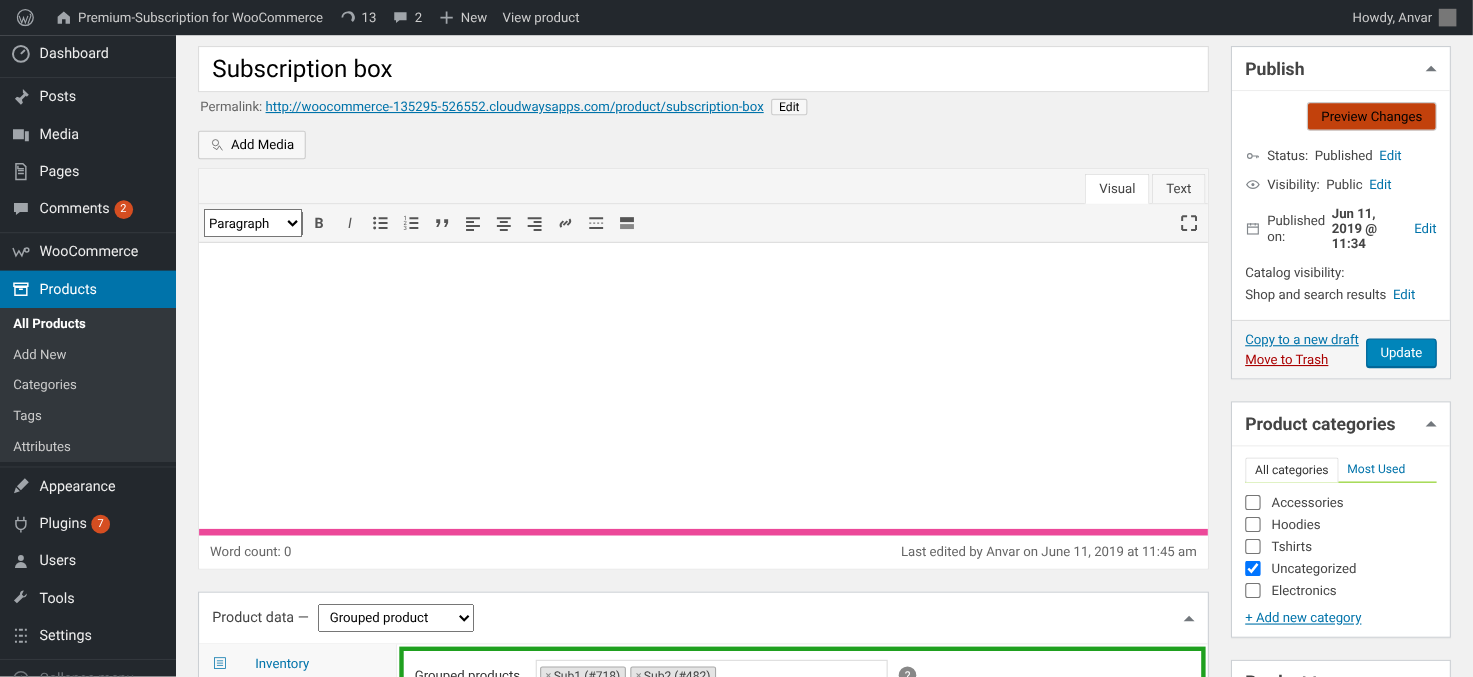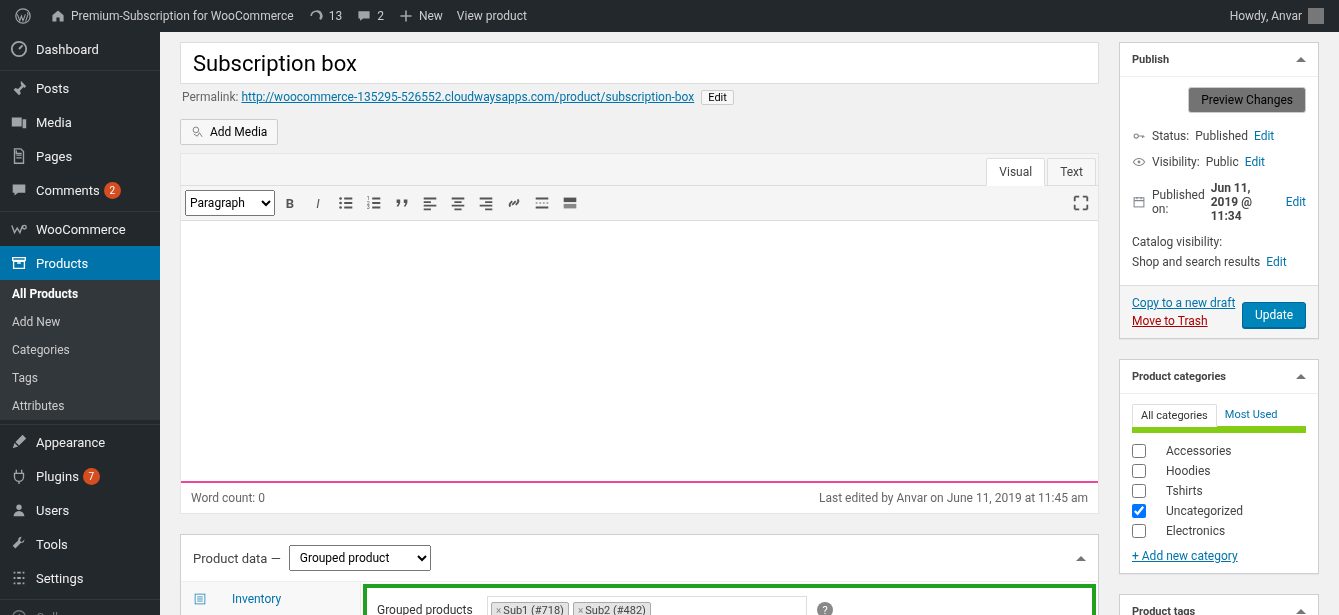--- a/index.html
+++ b/index.html
@@ -22,69 +22,69 @@
 .submenu{background:#32373c}
 .submenu .sub{padding:7px 12px;color:#ccc;font-size:12px;cursor:pointer}
 .submenu .sub.current{color:#fff;font-weight:700}
 .sep{height:5px;border-bottom:1px solid #32373c}
 .arrow-marker{position:absolute;left:160px;width:0;height:0;border:8px solid transparent;border-right-color:#f1f1f1}
 
 .content{position:absolute;left:160px;right:0;top:32px;bottom:0;padding:10px 20px 0 20px;display:flex;gap:20px;overflow:auto}
 .main-col{flex:1;min-width:0}
 .side-col{width:200px;flex-shrink:0}
 .postbox{background:#fff;border:1px solid #ccd0d4;box-shadow:0 1px 1px rgba(0,0,0,.04);margin-bottom:20px}
-.postbox h2{font-size:11px;padding:10px 12px;border-bottom:1px solid #eee;display:flex;justify-content:space-between;align-items:center}
+.postbox h2{font-size:16px;padding:10px 12px;border-bottom:1px solid #eee;display:flex;justify-content:space-between;align-items:center}
 .postbox .inside{padding:10px 12px;font-size:12px}
 .toggle-arrow{width:0;height:0;border-left:5px solid transparent;border-right:5px solid transparent;border-bottom:5px solid #72777c;cursor:pointer}
 
 .title-input{width:100%;padding:8px 12px;font-size:22px;border:1px solid #ddd;background:#fff;outline:none;height:42px}
 .permalink{margin:6px 0 14px 2px;font-size:12px;color:#666}
 .permalink a{text-decoration:underline}
 .edit-btn{font-size:11px;border:1px solid #ccc;background:#f7f7f7;padding:0 6px;cursor:pointer;border-radius:2px;margin-left:4px}
 
 .add-media-btn{background:#f7f7f7;border:1px solid #ccc;padding:5px 10px;font-size:12px;cursor:pointer;display:inline-flex;align-items:center;gap:5px;border-radius:2px;margin-bottom:8px}
 .editor-wrap{border:1px solid #e5e5e5;background:#fff}
 .ed-tabs{display:flex;justify-content:flex-end;background:#f5f5f5;border-bottom:1px solid #ddd}
 .ed-tab{padding:6px 12px;font-size:12px;border:1px solid #ddd;border-bottom:none;background:#f7f7f7;margin:4px 2px 0 0;cursor:pointer;border-radius:2px 2px 0 0}
 .ed-tab.active{background:#fff;border-bottom:1px solid #fff;margin-bottom:-1px}
 .ed-toolbar{background:#f5f5f5;border-bottom:1px solid #ddd;padding:4px;display:flex;align-items:flex-start;gap:2px;position:relative}
 .ed-toolbar select{font-size:12px;height:26px;width:90px}
 .tb-btn{width:26px;height:26px;display:inline-flex;align-items:center;justify-content:center;cursor:pointer;color:#555;border-radius:2px}
 .tb-btn svg{width:18px;height:18px;fill:#555}
 .fullscreen-btn{position:absolute;right:4px}
 .ed-body{min-height:260px;background:#fff}
-.ed-status{border-top:2px solid #ec4899;padding:8px 10px;font-size:12px;color:#666;display:flex;justify-content:space-between;background:#fff}
+.ed-status{border-top:6px solid #ec4899;padding:8px 10px;font-size:12px;color:#666;display:flex;justify-content:space-between;background:#fff}
 
 .pd-head{padding:10px 12px;border-bottom:1px solid #eee;display:flex;align-items:center;gap:8px;font-size:13px}
 .pd-head select{font-size:12px;padding:2px 24px 2px 6px;height:26px}
 .pd-body{display:flex}
 .pd-tabs{width:180px;background:#f8f8f8;border-right:1px solid #eee}
 .pd-tab{padding:10px 12px;font-size:12px;border-bottom:1px solid #eee;cursor:pointer;display:flex;align-items:center;gap:25px;color:#0073aa}
 .pd-tab svg{width:14px;height:14px;fill:#0073aa}
 .pd-panel{flex:1;padding:14px}
 .pd-row{display:flex;align-items:center;margin-bottom:18px}
 .pd-row label{width:110px;font-size:12px;color:#333}
 .tag-field{border:1px solid #ddd;min-height:28px;flex:1;display:flex;align-items:center;gap:4px;padding:3px;max-width:320px}
 .tag-chip{background:#e4e4e4;border:1px solid #aaa;border-radius:2px;padding:1px 4px;font-size:11px;display:inline-flex;align-items:center;gap:2px;cursor:pointer}
 .tag-chip .x{color:#888;font-size:10px}
 .help-icon{width:16px;height:16px;border-radius:50%;background:#888;color:#fff;display:inline-flex;align-items:center;justify-content:center;font-size:11px;margin-left:10px;cursor:pointer}
 .green-highlight{border:4px solid #1fa01f;padding:8px 10px;margin:-12px -12px 10px -12px}
 
 .pub-row{padding:6px 0;font-size:12px;display:flex;align-items:center;gap:6px}
 .pub-row svg{width:14px;height:14px;fill:#82878c;flex-shrink:0}
 .pub-actions{border-top:1px solid #ddd;margin:10px -12px -10px;padding:10px 12px;display:flex;justify-content:space-between;align-items:flex-end;background:#f5f5f5}
-.btn{padding:5px 12px;font-size:12px;border:1px solid #ccc;background:#737373;cursor:pointer;border-radius:3px}
+.btn{padding:5px 12px;font-size:12px;border:1px solid #ccc;background:#c2410c;cursor:pointer;border-radius:3px}
 .btn-primary{background:#0085ba;border-color:#006799;color:#fff;box-shadow:0 1px 0 #006799}
 .preview-btn{float:right;margin-bottom:10px}
 .red-link{color:#a00;text-decoration:underline}
 
-.cat-tabs{display:flex;border-bottom:7px solid #84cc16;margin-bottom:8px}
+.cat-tabs{display:flex;border-bottom:1px solid #84cc16;margin-bottom:8px}
 .cat-tab{padding:4px 8px;font-size:11px;cursor:pointer;color:#0073aa}
 .cat-tab.active{border:1px solid #ddd;border-bottom-color:#fff;margin-bottom:-1px;background:#fff;color:#333;border-radius:2px 2px 0 0}
-.cat-list label{display:flex;align-items:center;gap:20px;padding:3px 0;font-size:12px}
+.cat-list label{display:flex;align-items:center;gap:10px;padding:3px 0;font-size:12px}
 .cat-list input[type=checkbox]{width:14px;height:14px}
 .add-cat-link{color:#0073aa;font-size:12px;cursor:pointer;display:inline-block;margin-top:8px;text-decoration:underline}
 </style>
 </head>
 <body>
 
 <div class="adminbar">
   <div class="item">
       <svg viewBox="0 0 20 20">
         <circle cx="10" cy="10" r="9" fill="none" stroke="#a0a5aa" stroke-width="1.5"></circle>

